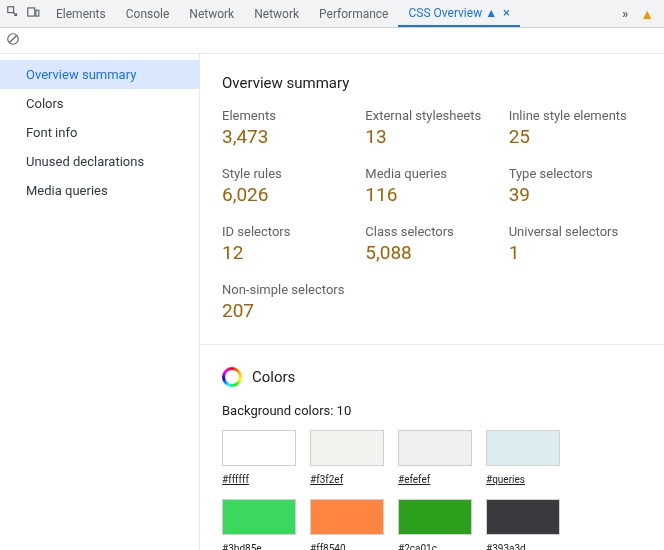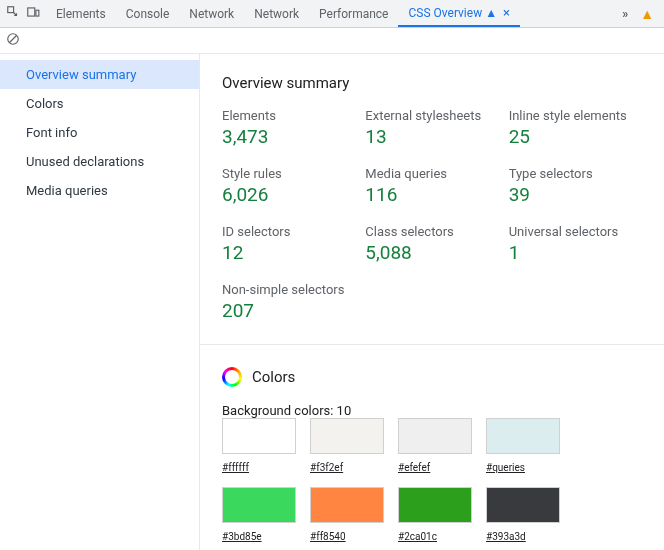--- a/index.html
+++ b/index.html
@@ -82,37 +82,37 @@
     margin-bottom: 16px;
     color: #202124;
   }
   .stats {
     display: grid;
     grid-template-columns: repeat(3, 1fr);
     row-gap: 18px;
     column-gap: 10px;
   }
   .stat-label { font-size: 13px; color: #5f6368; margin-bottom: 2px; }
-  .stat-value { font-size: 19px; color: #15803d; }
+  .stat-value { font-size: 19px; color: #a16207; }
   .colors-header {
     display: flex;
     align-items: center;
     gap: 10px;
     margin-bottom: 16px;
   }
   .colors-header .ring {
     width: 20px; height: 20px; border-radius: 50%;
     background: conic-gradient(red, orange, yellow, lime, cyan, blue, magenta, red);
     position: relative;
   }
   .colors-header .ring::after {
     content: ""; position: absolute; inset: 3px; background: #fff; border-radius: 50%;
   }
   .colors-header h2 { margin: 0; }
-  .subh { font-size: 13px; color: #202124; }
+  .subh { font-size: 13px; color: #202124; margin-bottom: 12px; }
   .swatches { display: flex; flex-wrap: wrap; gap: 14px; }
   .swatch { width: 74px; }
   .sw-box {
     width: 74px; height: 36px; border: 1px solid #d0d0d0;
   }
   .sw-label { font-size: 10px; color: #202124; margin-top: 8px; text-decoration: underline; }
   .section.colors { border-bottom: none; padding-top: 22px; }
 </style>
 </head>
 <body>

